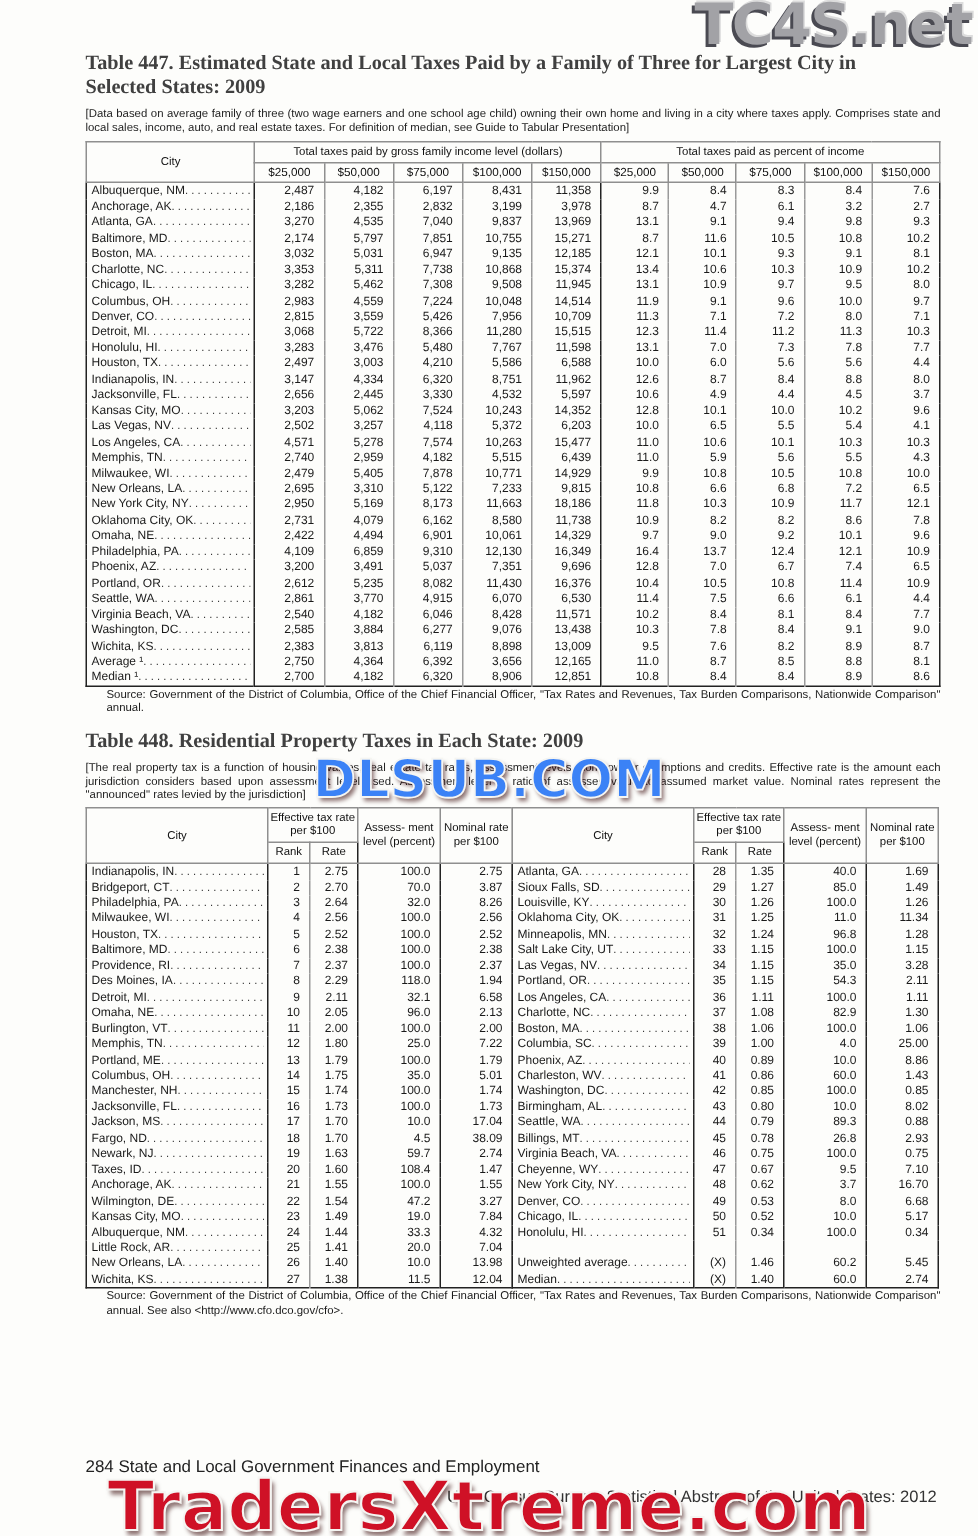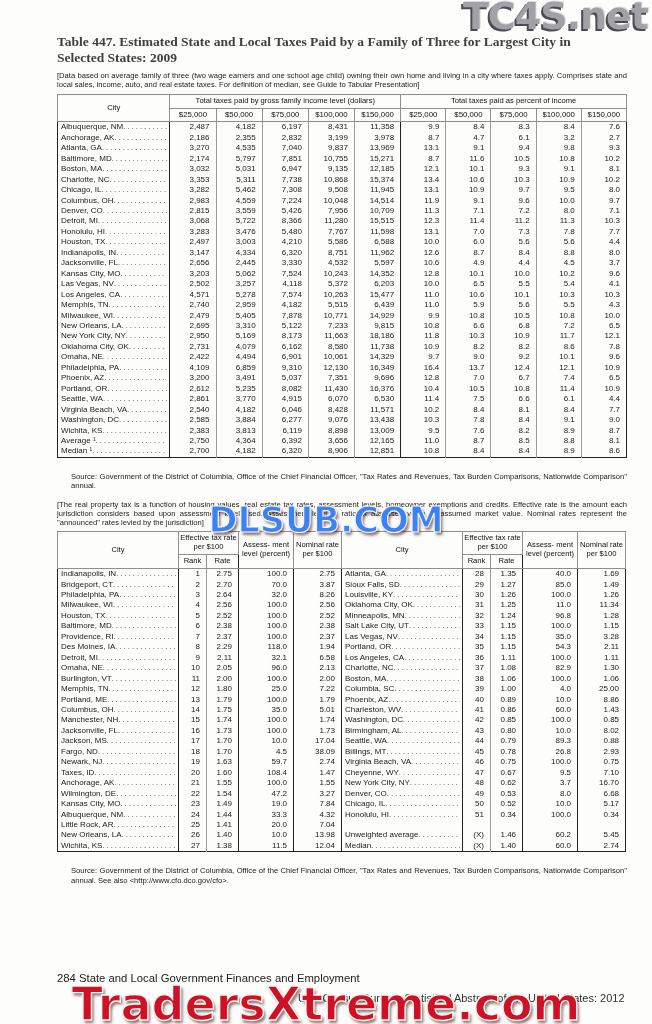--- a/index.html
+++ b/index.html
@@ -4,21 +4,21 @@
 <style>
   * { margin:0; padding:0; box-sizing:border-box; }
   html,body { background:#e8e8e8; }
   body { font-family:"Liberation Sans", sans-serif; color:#1a1a1a; }
   .page { position:relative; width:652px; height:1024px; margin:0 auto; background:#fdfdfb; overflow:hidden; }
   .content { position:absolute; left:57px; top:34px; width:570px; }
 
   .tbl-title { font-family:"Liberation Serif", serif; font-weight:700; font-size:13.5px; line-height:16px; max-width:548px; margin-bottom:5px; color:#404040; }
   .tbl-note { font-size:7.6px; line-height:9.3px; text-align:justify; margin-bottom:4px; color:#222; }
   .footnote { font-size:7.6px; line-height:9.3px; margin-top:3px; padding-left:14px; }
-  .source { font-size:7.6px; line-height:9.3px; margin-top:14px; padding-left:14px; text-align:justify; }
+  .source { font-size:7.6px; line-height:9.3px; margin-top:0; padding-left:14px; text-align:justify; }
 
   table { border-collapse:collapse; table-layout:fixed; width:570px; border:1px solid #222; background:#fdfdfb; }
   th { font-weight:normal; font-size:7.6px; line-height:8.9px; text-align:center; vertical-align:middle; padding:2px 1px; border:1px solid #8f8f8f; color:#111; }
   td { font-size:8px; line-height:10.45px; padding:0 2px; vertical-align:baseline; border-left:1px solid #9a9a9a; }
   td.num { text-align:right; padding-right:6px; white-space:nowrap; }
   td.grp, th.grp { border-left:1px solid #222; }
   .lvl { font-size:7.8px; }
 
   .city-cell { display:flex; align-items:baseline; overflow:hidden; border-left:none; padding-left:3px; }
   .cityname { white-space:nowrap; }
@@ -596,20 +596,21 @@
             <td class="num">8.9</td>
             <td class="num">8.6</td>
           </tr>
         </tbody>
     </table>
 
     <div class="source">Source: Government of the District of Columbia, Office of the Chief Financial Officer, "Tax Rates and Revenues, Tax Burden Comparisons, Nationwide Comparison" annual.</div>
 
     <div class="section-gap-m"></div>
 
+    <div class="tbl-title">Table 448. Residential Property Taxes in Each State: 2009</div>
     <div class="tbl-note">[The real property tax is a function of housing values, real estate tax rates, assessment levels, homeowner exemptions and credits. Effective rate is the amount each jurisdiction considers based upon assessment level used. Assessment level is ratio of assessed value to assumed market value. Nominal rates represent the "announced" rates levied by the jurisdiction]</div>
 
     <div class="t448wrap">
       <table class="t448">
         <colgroup>
           <col style="width:121px">
             <col style="width:28px">
             <col style="width:32px">
             <col style="width:55px">
             <col style="width:48px">

